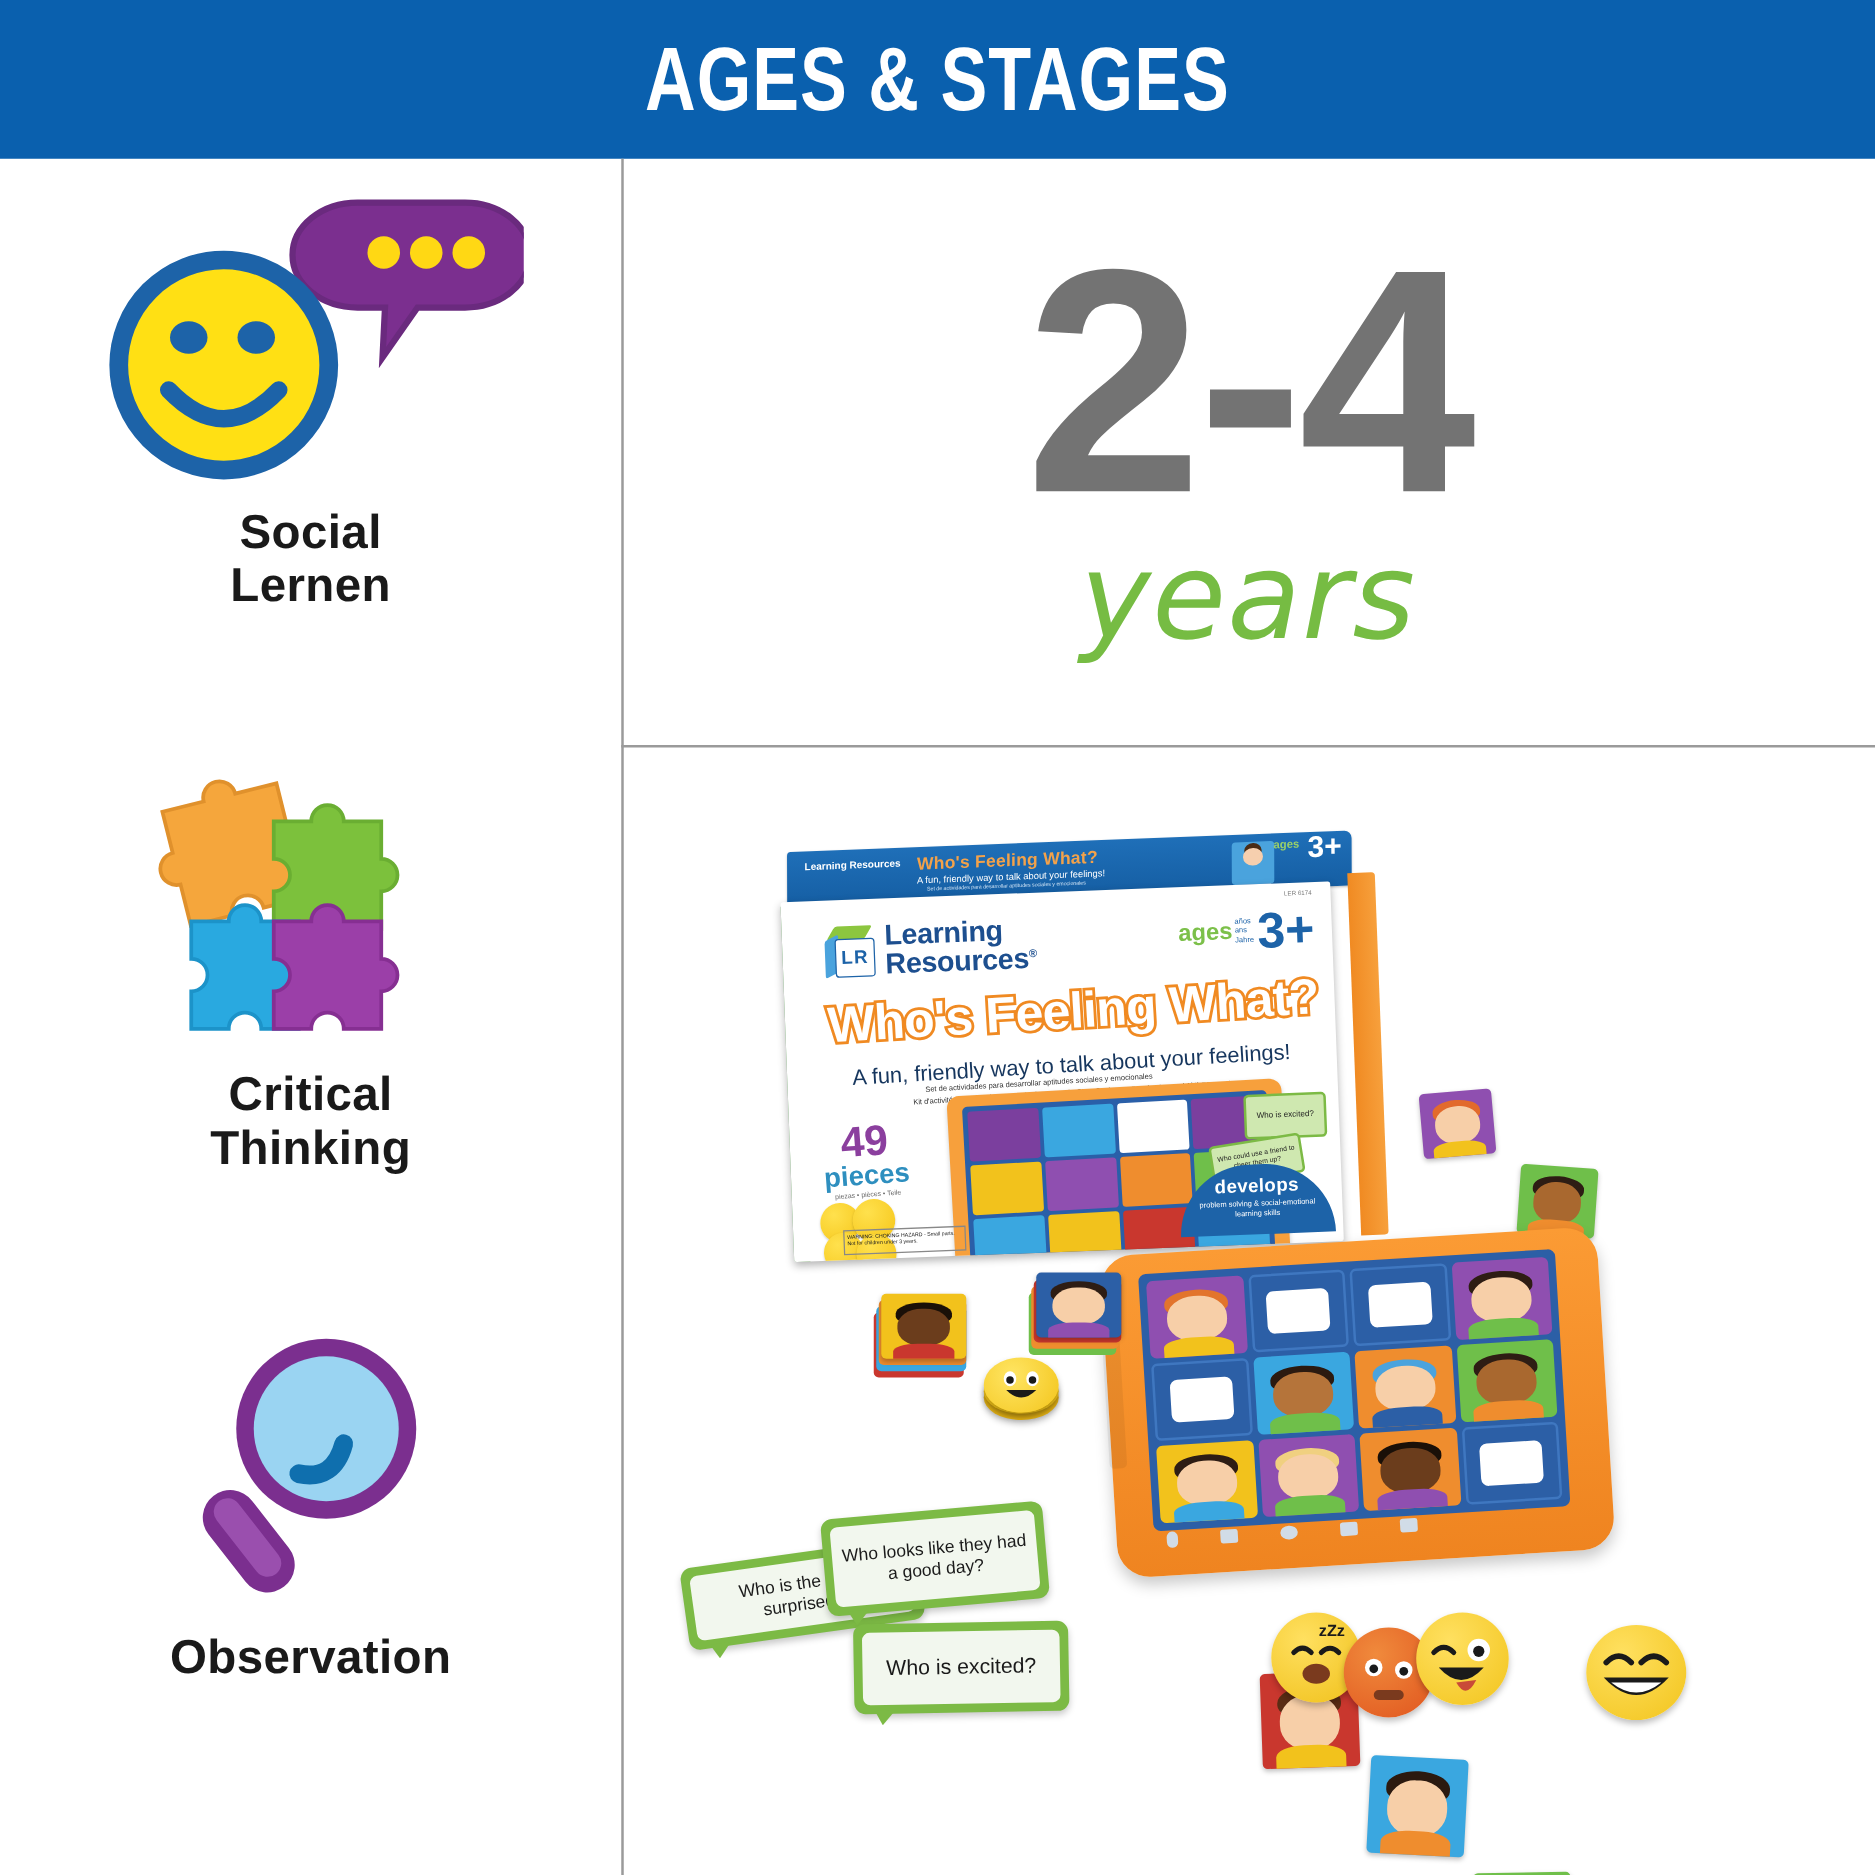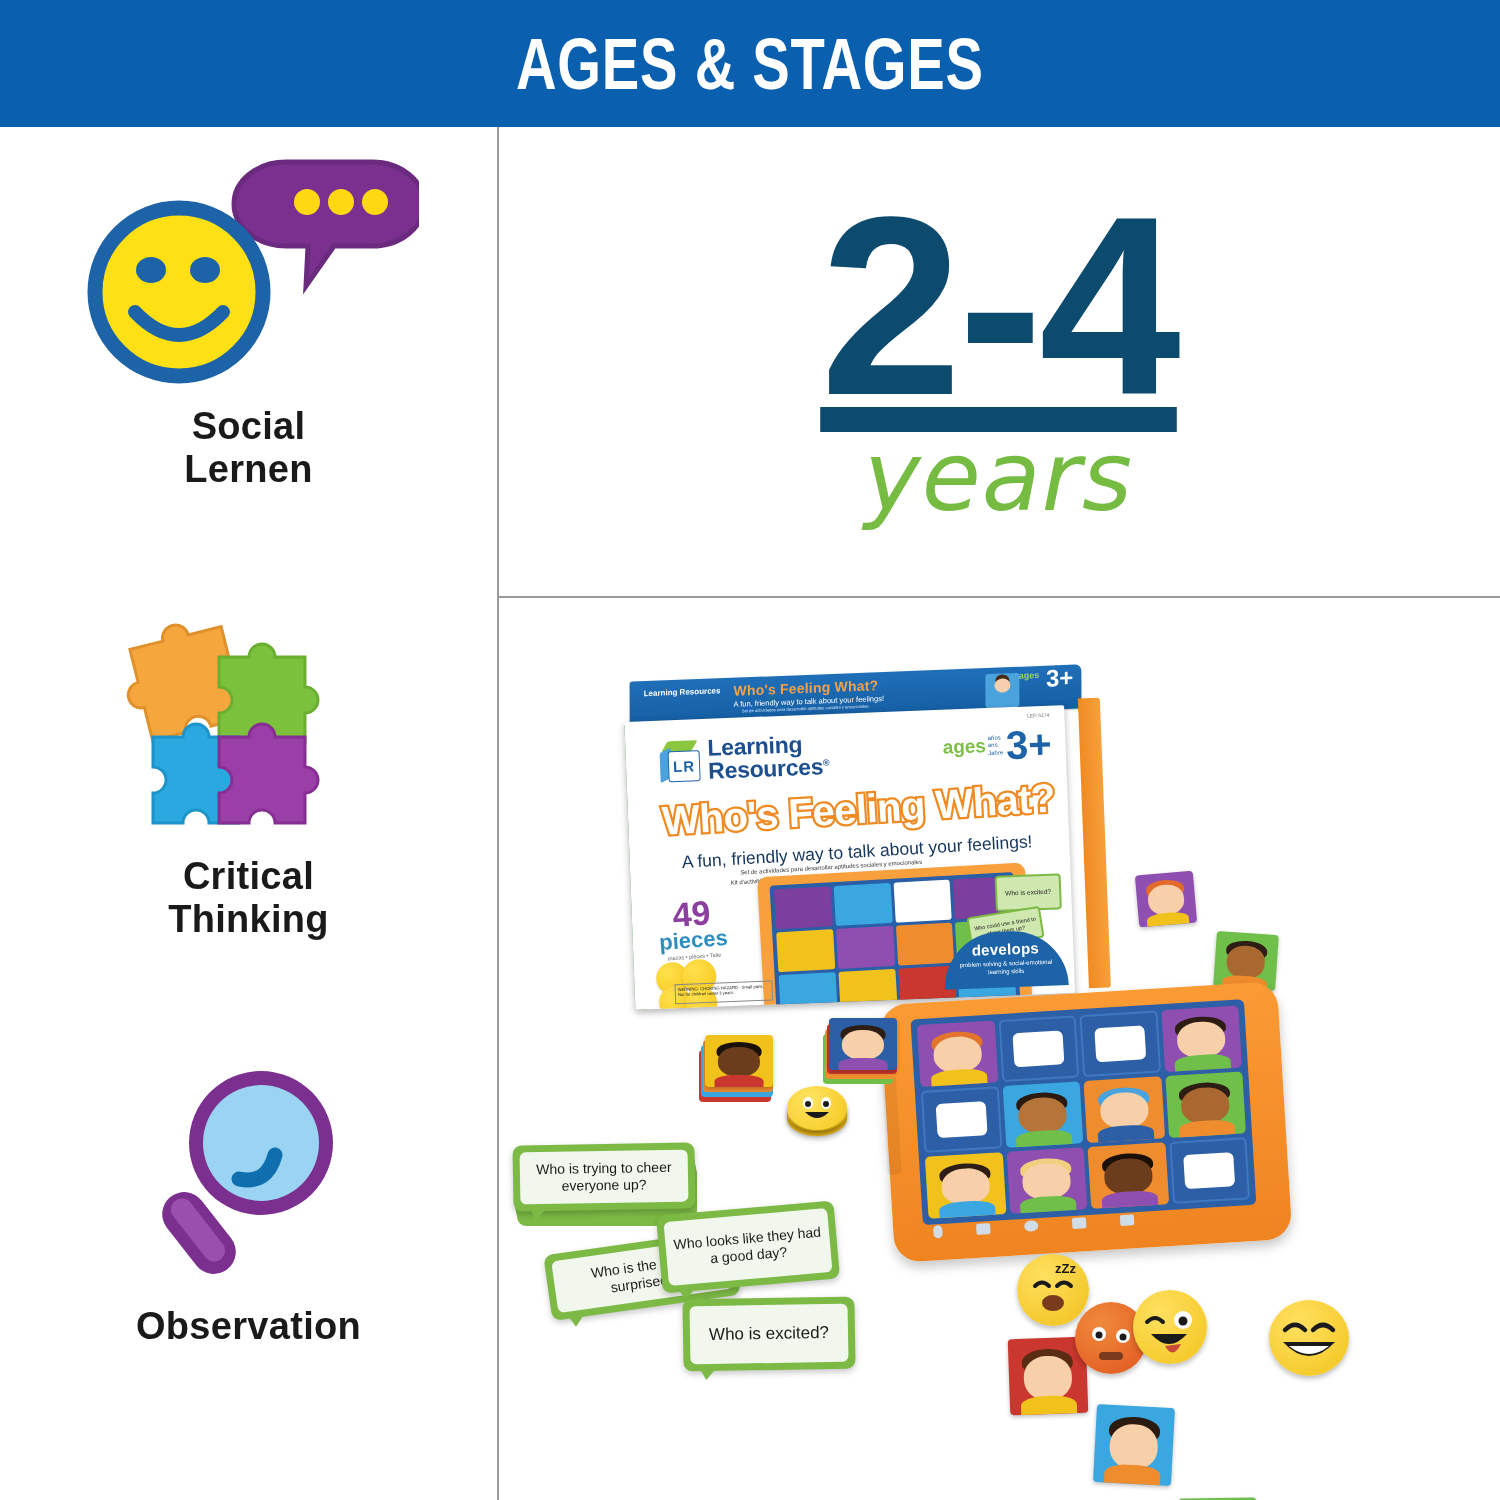--- a/index.html
+++ b/index.html
@@ -45,25 +45,24 @@
   #skill-social{top:20px;}
   #skill-critical{top:470px;}
   #skill-observe{top:920px;}
 
   
   .age-panel{
     position:absolute;left:497px;top:127px;width:1003px;height:469px;
     display:flex;flex-direction:column;align-items:center;justify-content:center;
   }
   .age-number{
-    color:#0c4a6e;
+    color:#737373;
     font-family:"Liberation Sans",sans-serif;
     font-size:255px;font-weight:bold;line-height:0.85;
     letter-spacing:-4px;
-    text-decoration:underline;
   }
   .age-unit{
     color:#76bc43;
     font-family:"DejaVu Sans",sans-serif;
     font-size:96px;font-weight:normal;line-height:1;
     margin-top:14px;
     font-style:italic;
     letter-spacing:1px;
   }
 
@@ -465,28 +464,20 @@
         <svg width="60" height="44" viewBox="0 0 60 44">
             <ellipse cx="21" cy="17" rx="5" ry="6" fill="#fff"></ellipse>
             <ellipse cx="39" cy="17" rx="5" ry="6" fill="#fff"></ellipse>
             <circle cx="21" cy="18" r="3" fill="#1a1a1a"></circle>
             <circle cx="39" cy="18" r="3" fill="#1a1a1a"></circle>
             <path d="M18 26 q12 12 24 0 z" fill="#1a1a1a"></path>
           </svg>
       </div>
     </div>
 
-    <div class="qstack" style="position:absolute;left:16px;top:546px;width:190px;height:86px;">
-      <div class="sh" style="left:4px;top:20px;width:180px;height:62px;"></div>
-      <div class="sh" style="left:3px;top:15px;width:180px;height:62px;"></div>
-      <div class="sh" style="left:2px;top:10px;width:180px;height:62px;"></div>
-      <div class="qcard" style="left:0;top:0;width:182px;height:66px;transform:rotate(-1deg);">
-        <div class="qcard-inner">Who is trying to cheer everyone up?</div>
-      </div>
-    </div>
 
     <div class="qcard" style="left:50px;top:644px;width:190px;height:66px;transform:rotate(-8deg);">
       <div class="qcard-inner">Who is the most surprised?</div>
     </div>
 
     <div class="qcard" style="left:162px;top:610px;width:178px;height:78px;transform:rotate(-5deg);">
       <div class="qcard-inner">Who looks like they had a good day?</div>
     </div>
 
     <div class="qcard" style="left:186px;top:700px;width:172px;height:72px;transform:rotate(-1deg);">
@@ -500,21 +491,21 @@
     </div>
     <div class="piece tile" style="left:598px;top:624px;width:78px;height:78px;background:#3aa7e0;transform:rotate(3deg);">
       <div class="hair" style="background:#2b1a10"></div>
         <div class="face"></div>
         <div class="body" style="background:#ef8d2e"></div>
     </div>
     <div class="piece tile" style="left:682px;top:638px;width:78px;height:74px;background:#6fbf4a;transform:rotate(-1deg);">
       
     </div>
 
-    <div class="disc" style="left:520px;top:656px;width:72px;height:72px;background:radial-gradient(circle at 36% 30%,#ffe060,#f0c01a);">
+    <div class="disc" style="left:520px;top:692px;width:72px;height:72px;background:radial-gradient(circle at 36% 30%,#ffe060,#f0c01a);">
       <svg width="72" height="72" viewBox="0 0 72 72">
         <path d="M18 32 q7 -7 14 0" fill="none" stroke="#1a1a1a" stroke-width="4" stroke-linecap="round"></path>
         <path d="M40 32 q7 -7 14 0" fill="none" stroke="#1a1a1a" stroke-width="4" stroke-linecap="round"></path>
         <ellipse cx="36" cy="49" rx="11" ry="8" fill="#7a3a1e"></ellipse>
         <text x="38" y="19" font-size="13" font-family="Liberation Sans" fill="#1a1a1a" font-weight="bold">zZz</text>
       </svg>
     </div>
     <div class="disc" style="left:578px;top:704px;width:72px;height:72px;background:radial-gradient(circle at 36% 30%,#f08a3c,#e0551e);">
       <svg width="72" height="72" viewBox="0 0 72 72">
         <circle cx="24" cy="32" r="7" fill="#fff"></circle>

